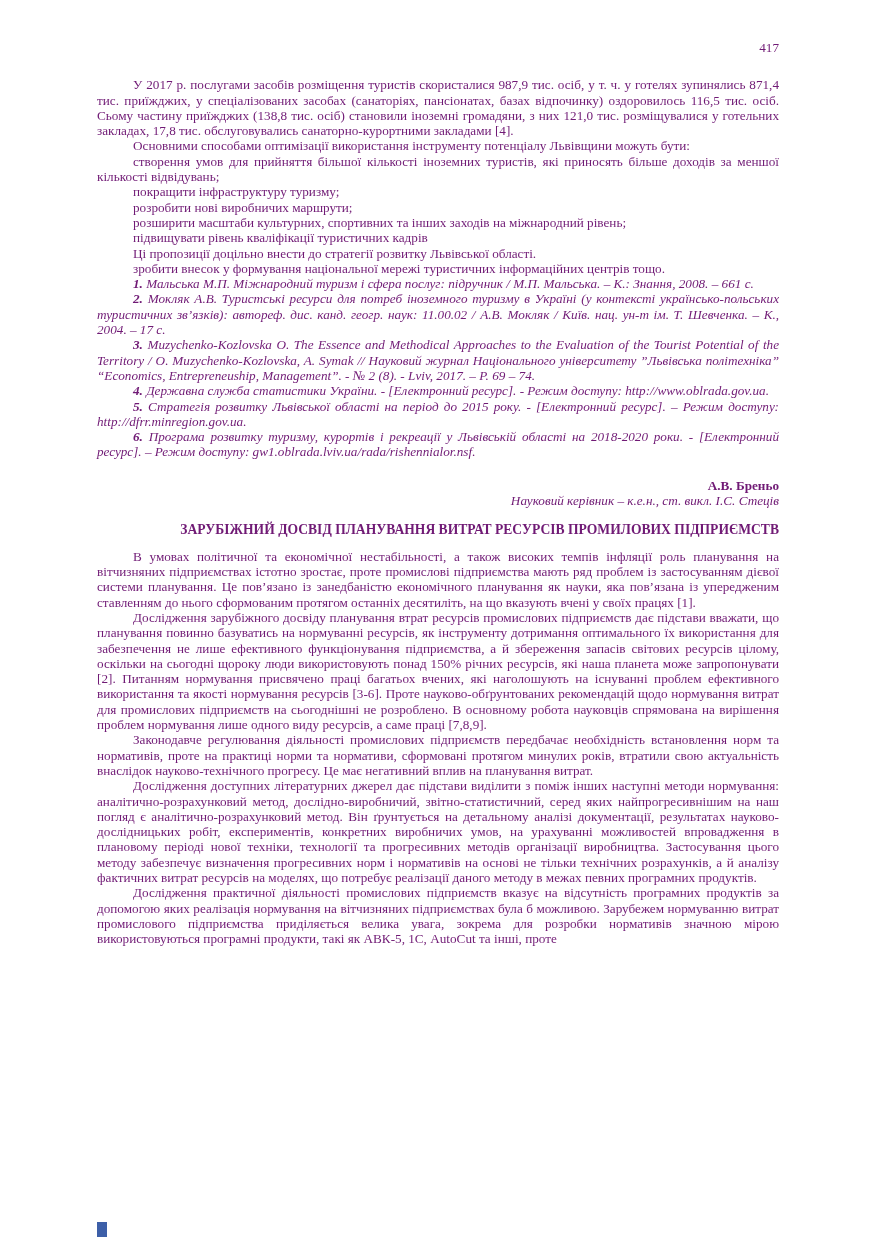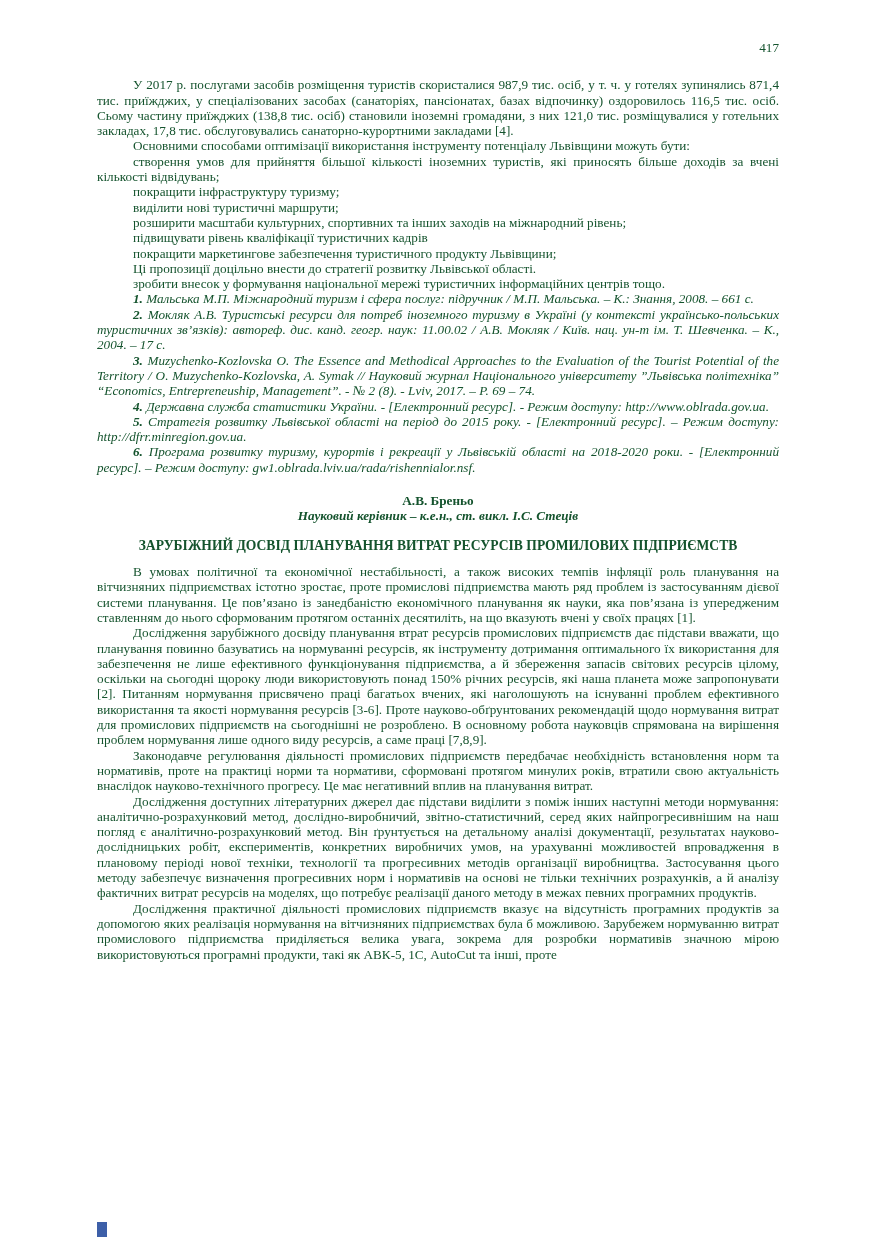--- a/index.html
+++ b/index.html
@@ -3,38 +3,38 @@
 <meta charset="utf-8">
 <style>
   * { margin: 0; padding: 0; box-sizing: border-box; }
   html, body { background: #ffffff; }
   .page {
     position: relative;
     width: 876px;
     height: 1240px;
     padding: 40px 97px 0 97px;
     background: #ffffff;
-    color: #14532d;
+    color: #701a75;
     font-family: "Liberation Serif", serif;
     font-size: 13.2px;
     line-height: 15.3px;
     overflow: hidden;
   }
   .page-number { text-align: right; margin-bottom: 22px; }
   p { text-align: justify; text-indent: 36px; }
   .refs { font-style: italic; }
   .ref-num { font-weight: bold; }
-  .byline { margin-top: 18px; text-align: center; }
+  .byline { margin-top: 18px; text-align: right; }
   .author { font-weight: bold; }
-  .supervisor { font-style: italic; font-weight: bold; }
+  .supervisor { font-style: italic; }
   .title {
     margin: 14px 0 10px 0;
     font-size: 13.6px;
     line-height: 16.5px;
-    text-align: center;
+    text-align: right;
     font-weight: bold;
   }
   .corner-mark {
     position: absolute;
     left: 97px;
     bottom: 3px;
     width: 10px;
     height: 15px;
     background: #3d5fa8;
   }
@@ -42,26 +42,25 @@
 </head>
 <body>
 
 <div class="page">
 
   <div class="page-number">417</div>
 
   <section class="intro">
     <p>У 2017 р. послугами засобів розміщення туристів скористалися 987,9 тис. осіб, у т. ч. у готелях зупинялись 871,4 тис. приїжджих, у спеціалізованих засобах (санаторіях, пансіонатах, базах відпочинку) оздоровилось 116,5 тис. осіб. Сьому частину приїжджих (138,8 тис. осіб) становили іноземні громадяни, з них 121,0 тис. розміщувалися у готельних закладах, 17,8 тис. обслуговувались санаторно-курортними закладами [4].</p>
     <p>Основними способами оптимізації використання інструменту потенціалу Львівщини можуть бути:</p>
-    <p>створення умов для прийняття більшої кількості іноземних туристів, які приносять більше доходів за вчені кількості відвідувань;</p>
+    <p>створення умов для прийняття більшої кількості іноземних туристів, які приносять більше доходів за меншої кількості відвідувань;</p>
     <p>покращити інфраструктуру туризму;</p>
-    <p>виділити нові туристичні маршрути;</p>
+    <p>розробити нові виробничих маршрути;</p>
     <p>розширити масштаби культурних, спортивних та інших заходів на міжнародний рівень;</p>
     <p>підвищувати рівень кваліфікації туристичних кадрів</p>
-    <p>покращити маркетингове забезпечення туристичного продукту Львівщини;</p>
     <p>Ці пропозиції доцільно внести до стратегії розвитку Львівської області.</p>
     <p>зробити внесок у формування національної мережі туристичних інформаційних центрів тощо.</p>
   </section>
 
   <section class="refs">
     <p class="ref"><span class="ref-num">1.</span> <span>Мальська М.П. Міжнародний туризм і сфера послуг: підручник / М.П. Мальська. – К.: Знання, 2008. – 661 с.</span></p>
     <p class="ref"><span class="ref-num">2.</span> <span>Мокляк А.В. Туристські ресурси для потреб іноземного туризму в Україні (у контексті українсько-польських туристичних зв’язків): автореф. дис. канд. геогр. наук: 11.00.02 / А.В. Мокляк / Київ. нац. ун-т ім. Т. Шевченка. – К., 2004. – 17 с.</span></p>
     <p class="ref"><span class="ref-num">3.</span> <span>Muzychenko-Kozlovska O. The Essence and Methodical Approaches to the Evaluation of the Tourist Potential of the Territory / O. Muzychenko-Kozlovska, A. Symak // Науковий журнал Національного університету ”Львівська політехніка” “Economics, Entrepreneuship, Management”. - № 2 (8). - Lviv, 2017. – P. 69 – 74.</span></p>
     <p class="ref"><span class="ref-num">4.</span> <span>Державна служба статистики України. - [Електронний ресурс]. - Режим доступу: http://www.oblrada.gov.ua.</span></p>
     <p class="ref"><span class="ref-num">5.</span> <span>Стратегія розвитку Львівської області на період до 2015 року. - [Електронний ресурс]. – Режим доступу: http://dfrr.minregion.gov.ua.</span></p>

